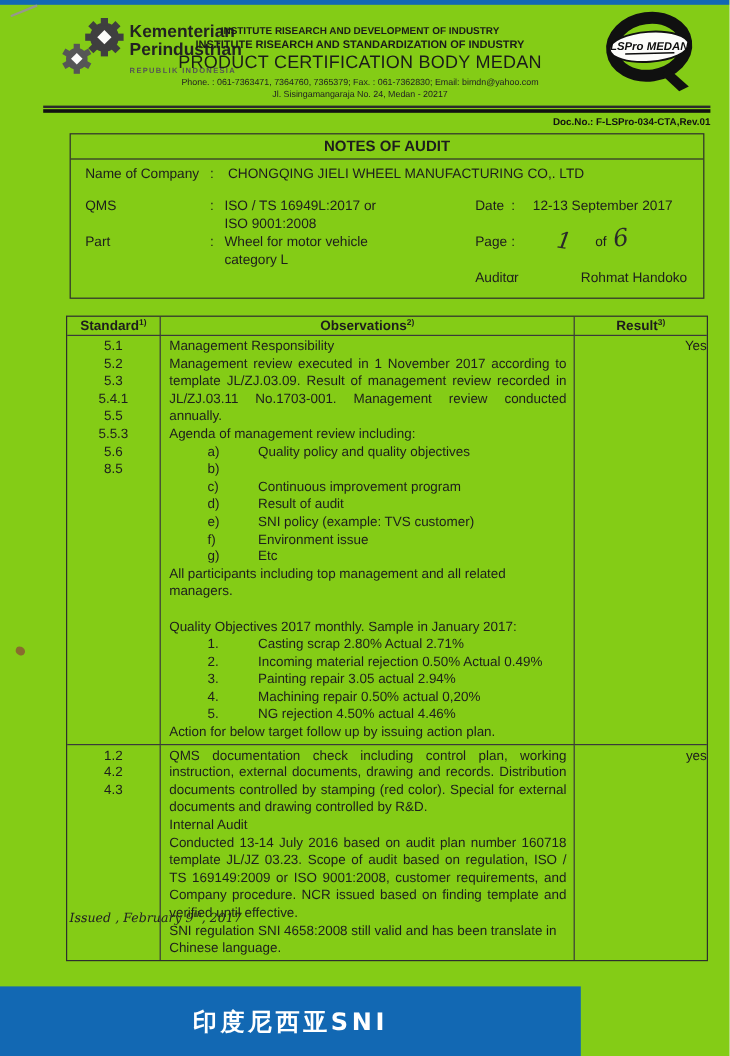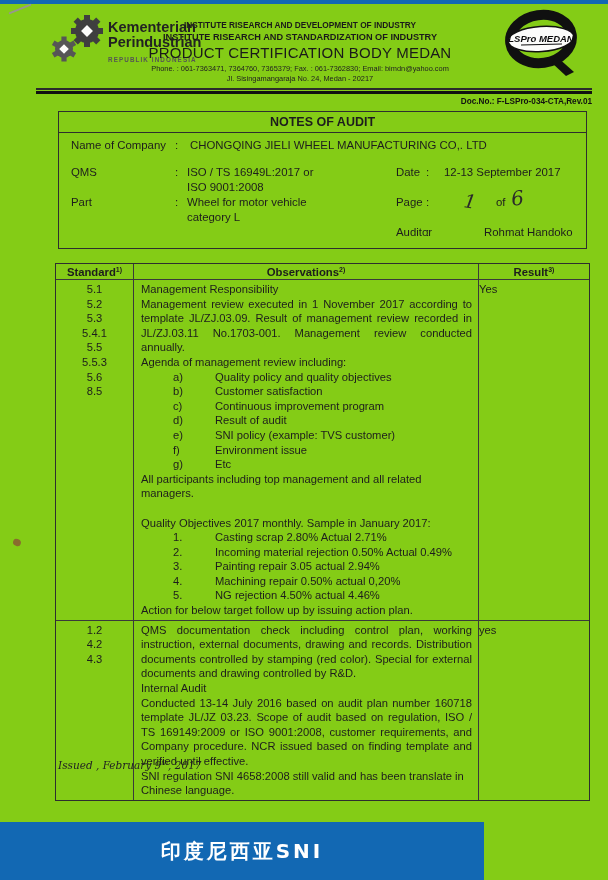--- a/index.html
+++ b/index.html
@@ -40,21 +40,21 @@
   .cell{border-right:1px solid #3a3a3a;border-bottom:1px solid #3a3a3a;box-sizing:border-box;}
   .cell.last-col{border-right:none;}
   .cell.last-row{border-bottom:none;}
   .th{font-weight:bold;text-align:center;padding:2px 0 1px;font-size:11.3px;}
   .sup{font-size:7px;position:relative;top:-4px;}
   .std{line-height:14.6px;text-align:center;padding-top:2px;}
   .obs{line-height:14.6px;padding:2px 6px 2px 7px;}
   .obs .p{margin:0;}
   .obs .just{text-align:justify;}
   .blank{height:14.6px;}
-  .res{text-align:left;padding-top:2px;line-height:14.6px;}
+  .res{text-align:right;padding-top:2px;line-height:14.6px;}
   .row1{min-height:304px;}
   .row2{min-height:176px;}
   .sublist .li{display:flex;padding-left:32px;}
   .sublist .li-m{width:20px;flex:0 0 20px;}
   .sublist .li-t{flex:1;margin-left:22px;}
   .std .li{display:block;}
 
   
   .issued{position:absolute;left:58px;top:759px;font-family:"DejaVu Serif",serif;font-style:italic;font-size:10.5px;color:#222;}
   .issued .sup{font-size:6.5px;top:-4px;}
@@ -184,21 +184,20 @@
       <div class="p">Management Responsibility</div>
       <div class="p just">Management review executed in 1 November 2017 according to template JL/ZJ.03.09. Result of management review recorded in JL/ZJ.03.11 No.1703-001. Management review conducted annually.</div>
       <div class="p">Agenda of management review including:</div>
       <div class="sublist">
           <div class="li">
             <span class="li-m">a)</span>
             <span class="li-t">Quality policy and quality objectives</span>
           </div>
           <div class="li">
             <span class="li-m">b)</span>
-            <span class="li-t">Customer satisfaction</span>
           </div>
           <div class="li">
             <span class="li-m">c)</span>
             <span class="li-t">Continuous improvement program</span>
           </div>
           <div class="li">
             <span class="li-m">d)</span>
             <span class="li-t">Result of audit</span>
           </div>
           <div class="li">

